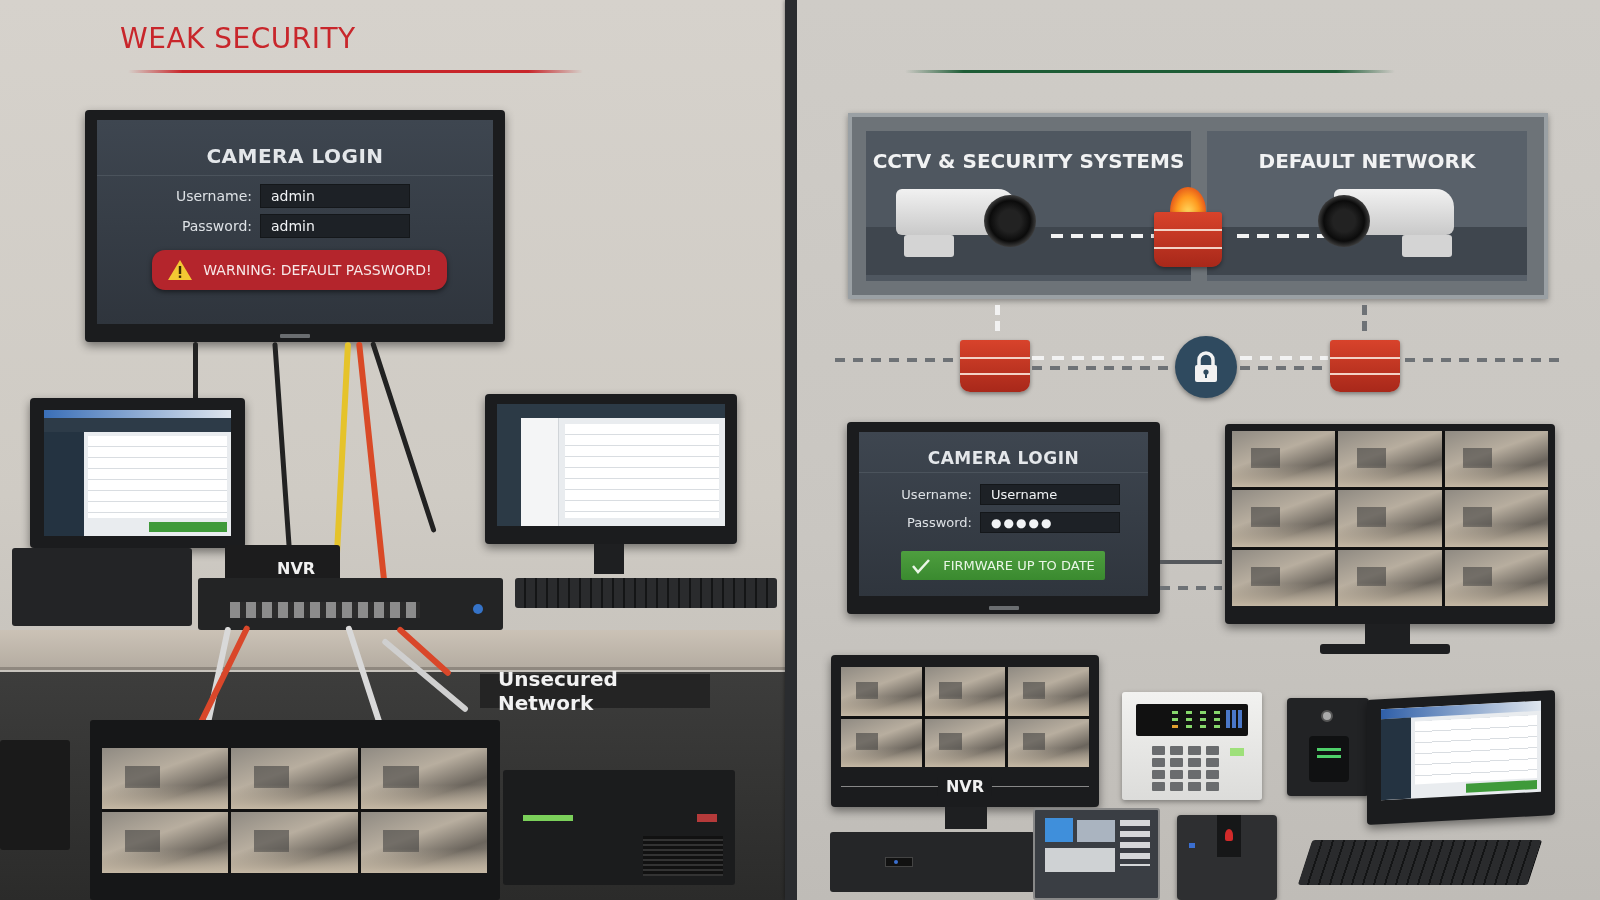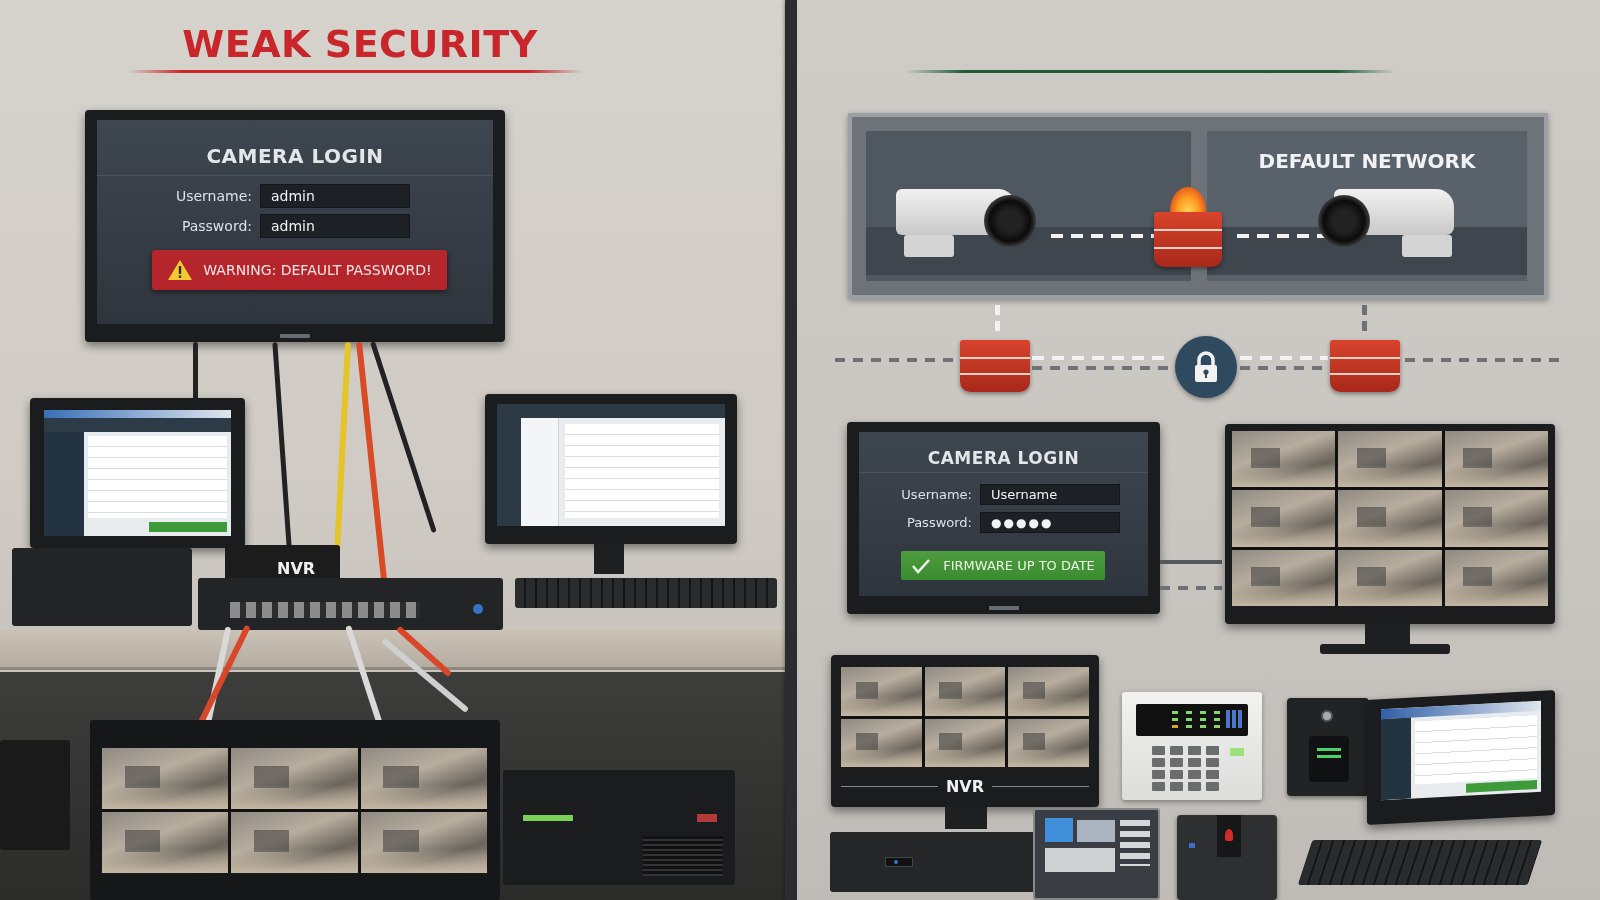--- a/index.html
+++ b/index.html
@@ -2,39 +2,39 @@
 <html><head>
 <meta charset="utf-8">
 <style>
   *{box-sizing:border-box;margin:0;padding:0}
   html,body{width:1600px;height:900px;overflow:hidden;background:#cfcbc5;font-family:"DejaVu Sans","Liberation Sans",sans-serif}
   .stage{position:relative;width:1600px;height:900px}
   .panel{position:absolute;top:0;height:900px}
   .panel-left{left:0;width:785px;background:linear-gradient(180deg,#d6d2cc 0%,#cfcbc4 55%,#bdb9b3 100%)}
   .panel-right{left:797px;width:803px;background:linear-gradient(180deg,#cfccc7 0%,#c9c6c1 60%,#bfbcb7 100%)}
   .divider{position:absolute;left:785px;top:0;width:12px;height:900px;background:#2a2c2f;box-shadow:0 0 4px rgba(0,0,0,.5)}
-  .heading{position:absolute;font-weight:bold;font-size:38px;letter-spacing:.5px;text-align:center}
+  .heading{position:absolute;font-weight:normal;font-size:28px;letter-spacing:.5px;}
   .heading-weak{left:120px;top:22px;width:480px;color:#c8262b}
   .heading-strong{left:900px;top:22px;width:500px;color:#1e5c36}
   .underline{position:absolute;height:3px;border-radius:2px}
   .ul-red{left:128px;top:70px;width:455px;background:linear-gradient(90deg,transparent,#c8262b 12%,#c8262b 88%,transparent)}
   .ul-green{left:905px;top:70px;width:490px;background:linear-gradient(90deg,transparent,#1e5c36 12%,#1e5c36 88%,transparent)}
 
   
   .monitor{position:absolute;background:#1b1c1e;border-radius:4px;box-shadow:0 4px 10px rgba(0,0,0,.45)}
   .screen{position:absolute;left:12px;top:10px;right:12px;bottom:18px;background:linear-gradient(180deg,#3e4650,#2f353d);overflow:hidden}
   .screen-light{background:#e9ecef}
   .monitor-logo{position:absolute;bottom:4px;left:50%;width:30px;height:4px;margin-left:-15px;background:#6a6d70;border-radius:1px}
   .stand{position:absolute;background:#1e1f21}
 
   .login-title{position:absolute;left:0;right:0;text-align:center;color:#e4e7ea;font-weight:bold;letter-spacing:.5px}
   .login-row{position:absolute;display:flex;align-items:center}
   .login-label{color:#dde1e5;text-align:right;font-size:14px}
   .login-field{background:#1d2126;color:#f1f3f5;font-size:14px;padding:0 10px;display:flex;align-items:center;border:1px solid #14171a}
-  .warn-banner{position:absolute;background:#b4252c;color:#f7e8e8;display:flex;align-items:center;justify-content:center;gap:10px;font-size:14px;border-radius:3px;box-shadow:0 2px 5px rgba(0,0,0,.5)}
+  .warn-banner{position:absolute;background:#b4252c;color:#f7e8e8;display:flex;align-items:center;justify-content:center;gap:10px;font-size:14px;border-radius:13px;box-shadow:0 2px 5px rgba(0,0,0,.5)}
   .ok-banner{position:absolute;background:linear-gradient(180deg,#4e9e3f,#3a8a2f);color:#eaf6e6;display:flex;align-items:center;justify-content:center;gap:12px;font-size:13px;border-radius:2px}
 
   
   .box{position:absolute;background:#1d1e20;border-radius:3px}
   .desk{position:absolute;left:0;top:630px;width:785px;height:40px;background:linear-gradient(180deg,#cbc2b6,#b5ada2);border-bottom:3px solid #8f887f}
   .under-desk{position:absolute;left:0;top:672px;width:785px;height:228px;background:linear-gradient(180deg,#3d3d3c,#2b2b2a)}
   .cable{position:absolute;border-radius:6px}
 
   .label-unsec{position:absolute;left:480px;top:674px;width:230px;height:34px;background:#242424;color:#f2f2f2;font-weight:bold;font-size:20px;display:flex;align-items:center;padding-left:18px}
 
@@ -146,20 +146,21 @@
 
   <div class="desk"></div>
   <div class="under-desk"></div>
 
   <div class="cable" style="left:215px;top:626px;width:6px;height:100px;background:#d9d9d9;transform:rotate(12deg)"></div>
   <div class="cable" style="left:245px;top:626px;width:6px;height:120px;background:#d9472a;transform:rotate(26deg);transform-origin:top"></div>
   <div class="cable" style="left:345px;top:626px;width:6px;height:110px;background:#d9d9d9;transform:rotate(-18deg);transform-origin:top"></div>
   <div class="cable" style="left:395px;top:628px;width:6px;height:70px;background:#d9472a;transform:rotate(-48deg);transform-origin:top"></div>
   <div class="cable" style="left:380px;top:640px;width:6px;height:110px;background:#cfcfcf;transform:rotate(-50deg);transform-origin:top"></div>
 
+  <div class="label-unsec">Unsecured Network</div>
 
   <div class="box" style="left:90px;top:720px;width:410px;height:180px;background:#161718">
     <div class="feed-grid" style="left:12px;top:28px;width:385px;height:125px;grid-template-columns:repeat(3,1fr);grid-template-rows:repeat(2,1fr)">
       <div class="feed"></div>
       <div class="feed"></div>
       <div class="feed"></div>
       <div class="feed"></div>
       <div class="feed"></div>
       <div class="feed"></div>
     </div>
@@ -171,20 +172,21 @@
   </div>
   <div class="box" style="left:0;top:740px;width:70px;height:110px;background:#1a1a1a"></div>
 
   <div class="divider"></div>
 
   <div class="panel panel-right"></div>
   <div class="underline ul-green"></div>
 
   <div class="net-frame">
     <div class="net-zone" style="left:14px;width:325px">
+      <div class="zone-title">CCTV &amp; SECURITY SYSTEMS</div>
       <div class="zone-band"></div>
       <div class="camera" style="left:18px;top:50px">
         <div class="cam-mount" style="left:20px"></div>
         <div class="cam-body"></div>
         <div class="cam-lens" style="left:100px"></div>
       </div>
       <div class="dash-h" style="left:185px;top:103px;width:125px"></div>
     </div>
     <div class="net-zone" style="left:355px;width:320px;background:#59616a">
       <div class="zone-title">DEFAULT NETWORK</div>

